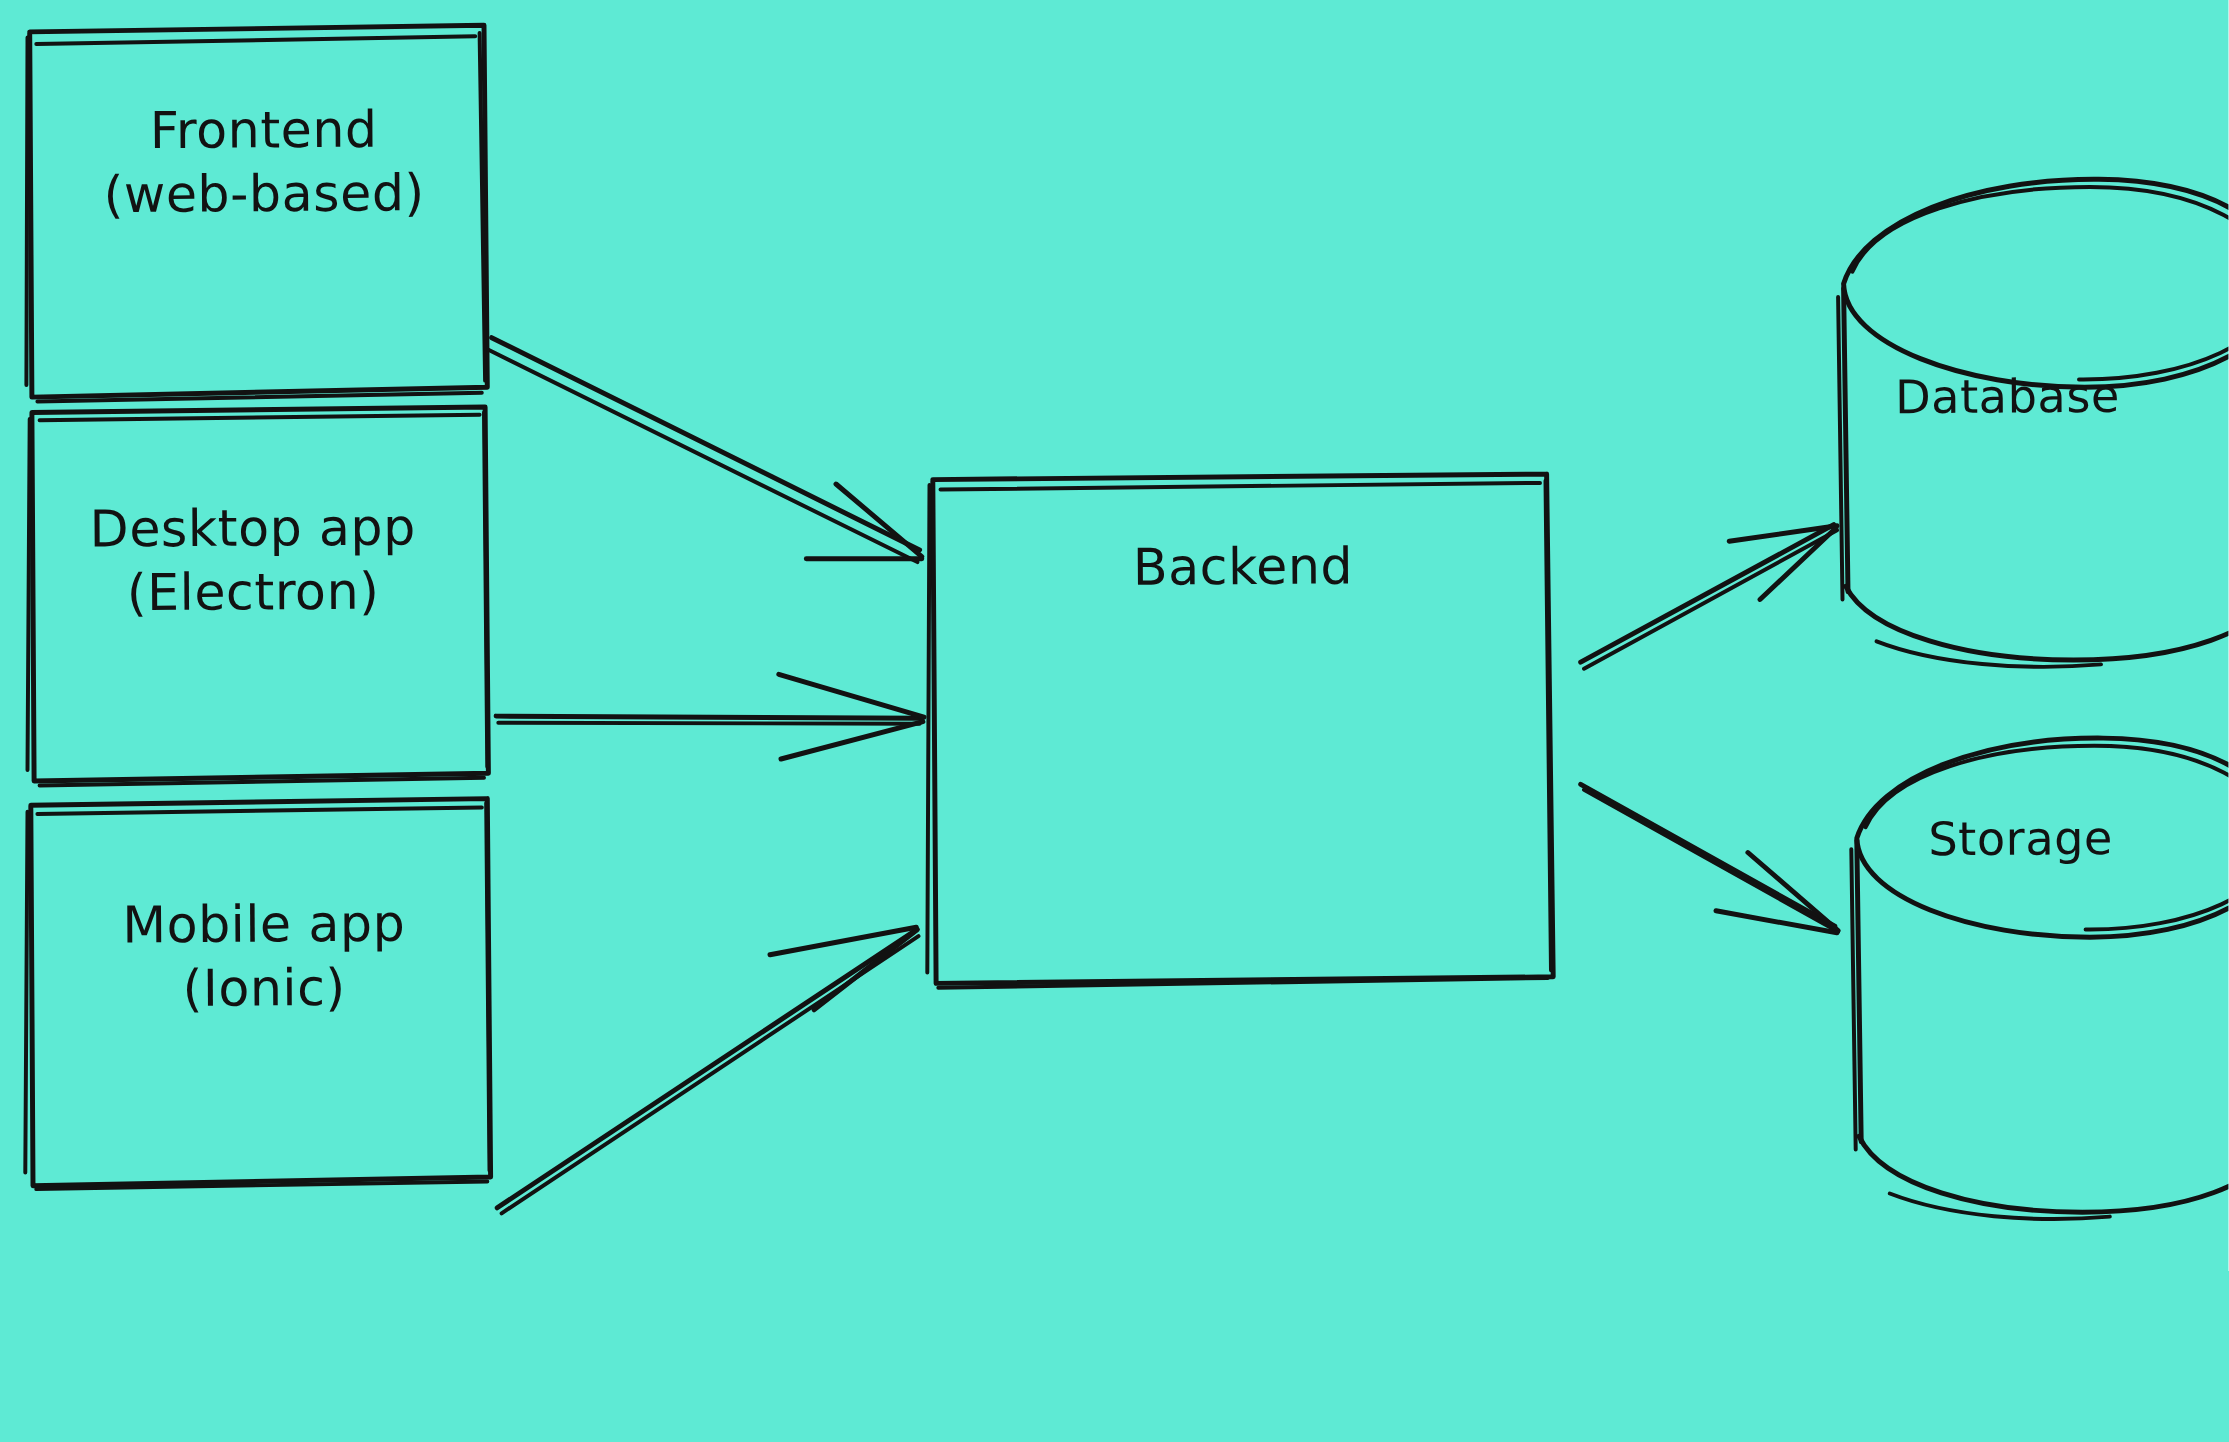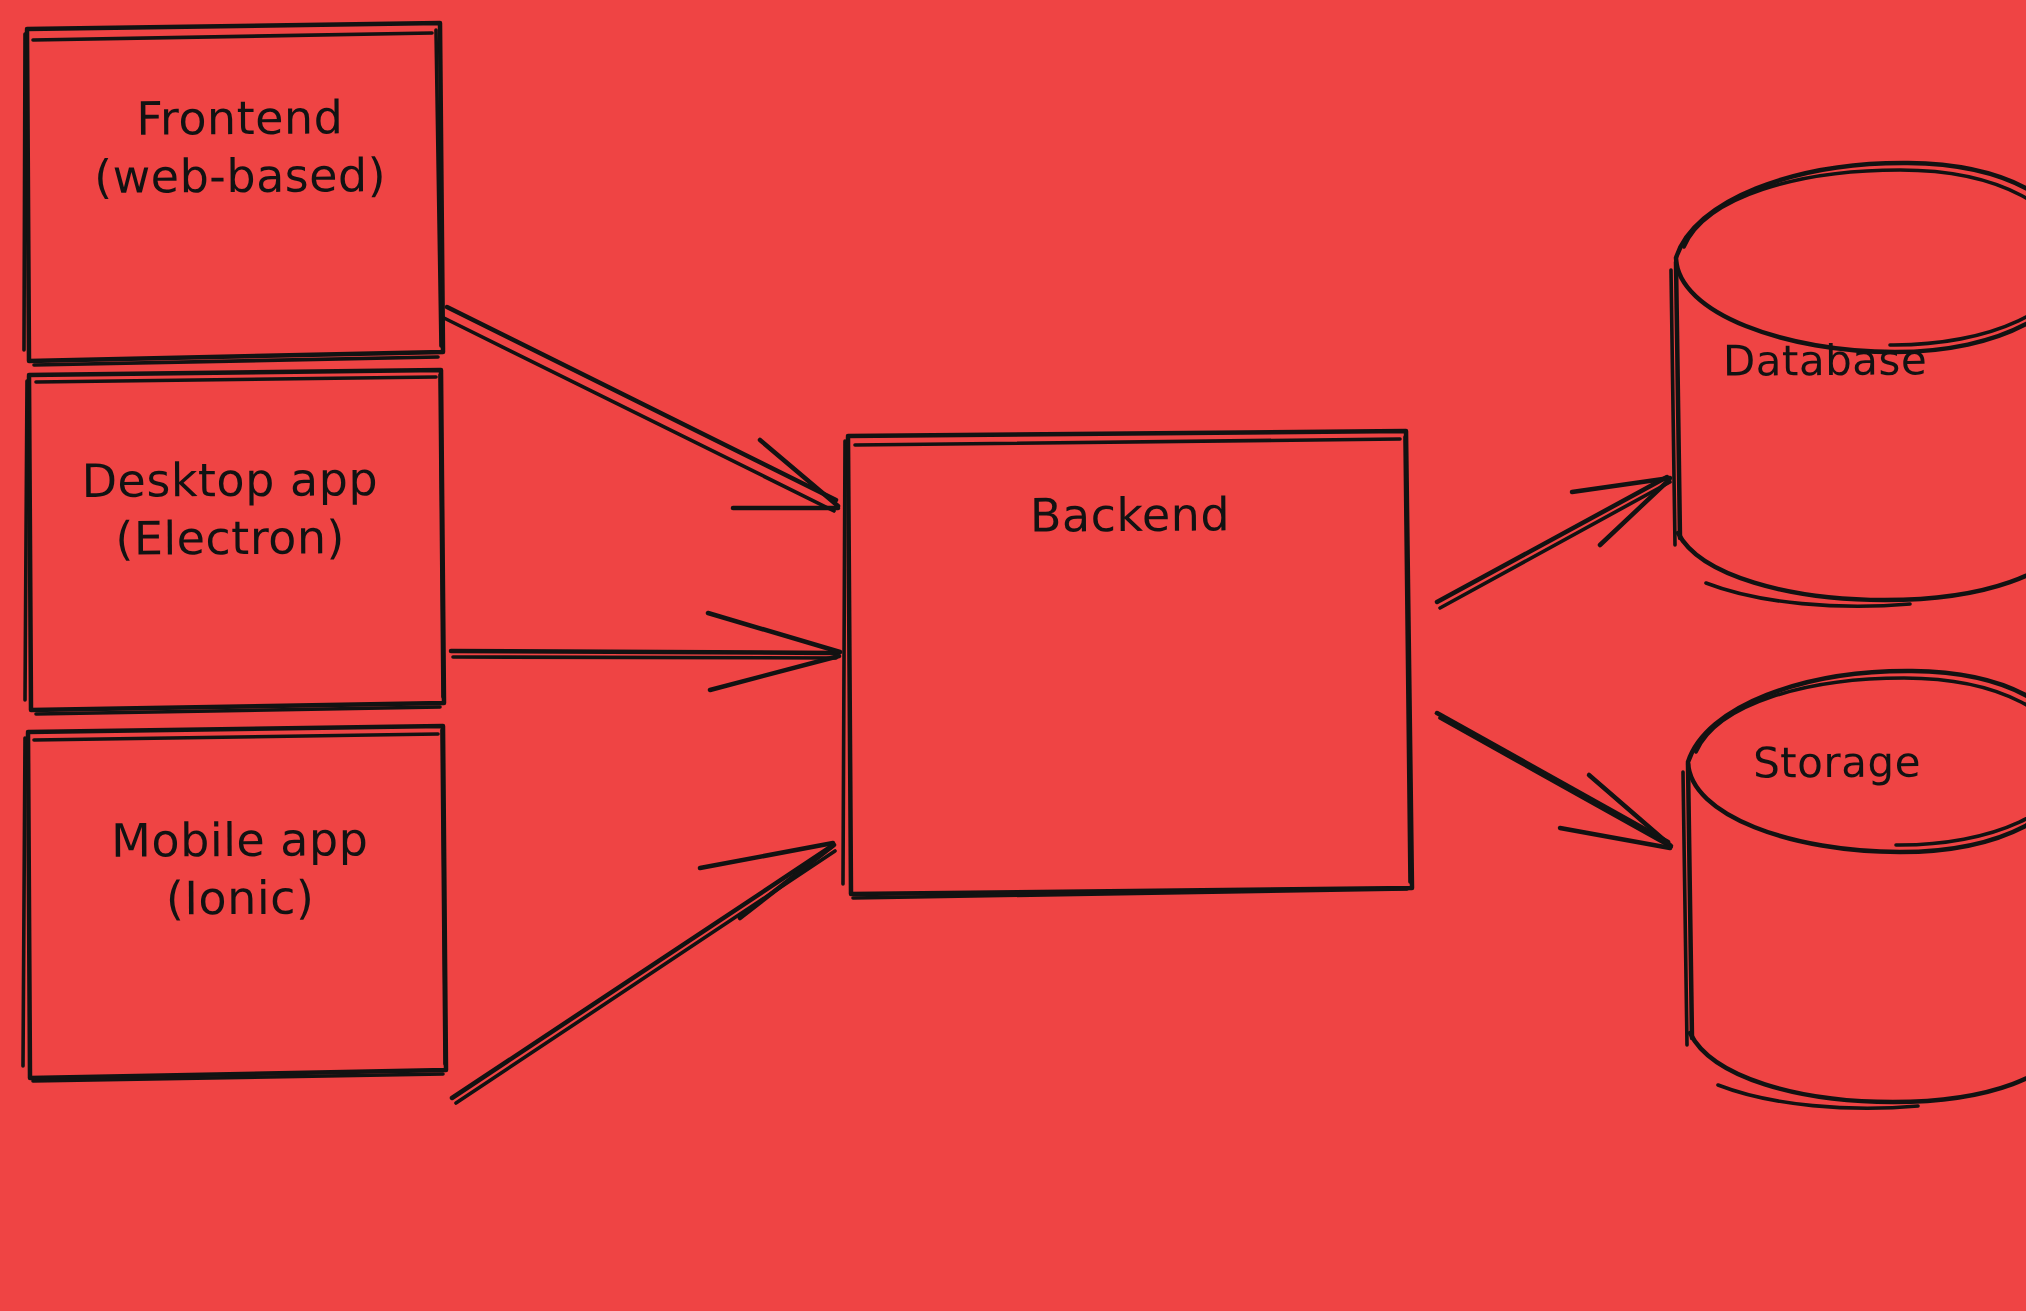--- a/index.html
+++ b/index.html
@@ -8,21 +8,21 @@
     padding: 0;
     background: #ffffff;
   }
   body {
     font-family: "DejaVu Sans", sans-serif;
   }
   #diagram-root {
     position: relative;
     width: 2026px;
     height: 1311px;
-    background: #ef4444;
+    background: #5eead4;
     overflow: hidden;
   }
   #diagram-svg {
     position: absolute;
     top: 0;
     left: 0;
     width: 2026px;
     height: 1311px;
   }
   .sketch-stroke {

